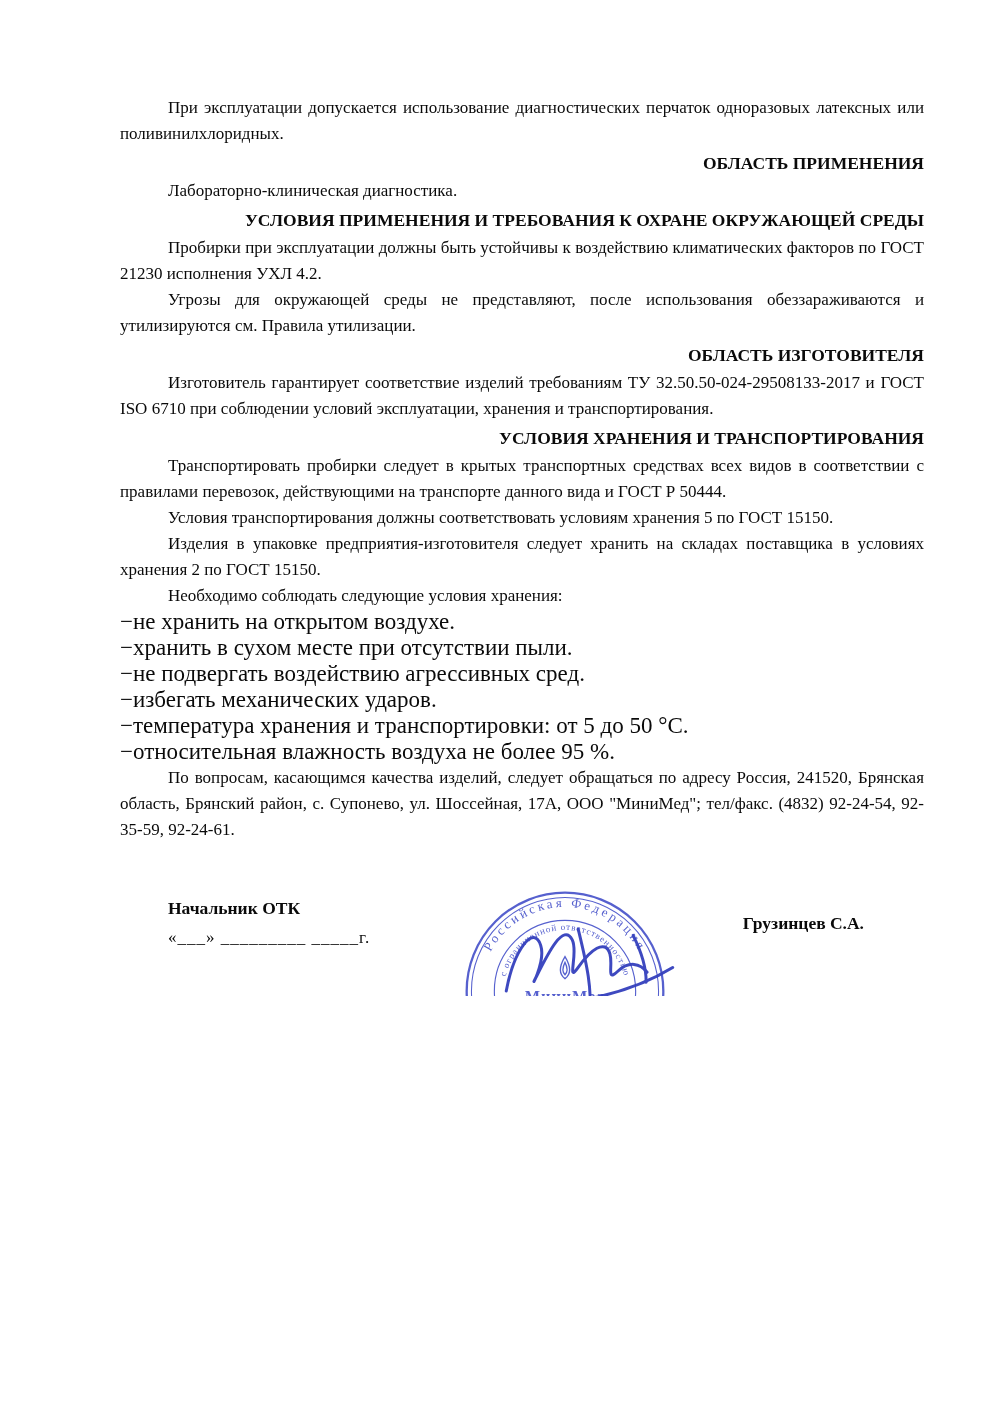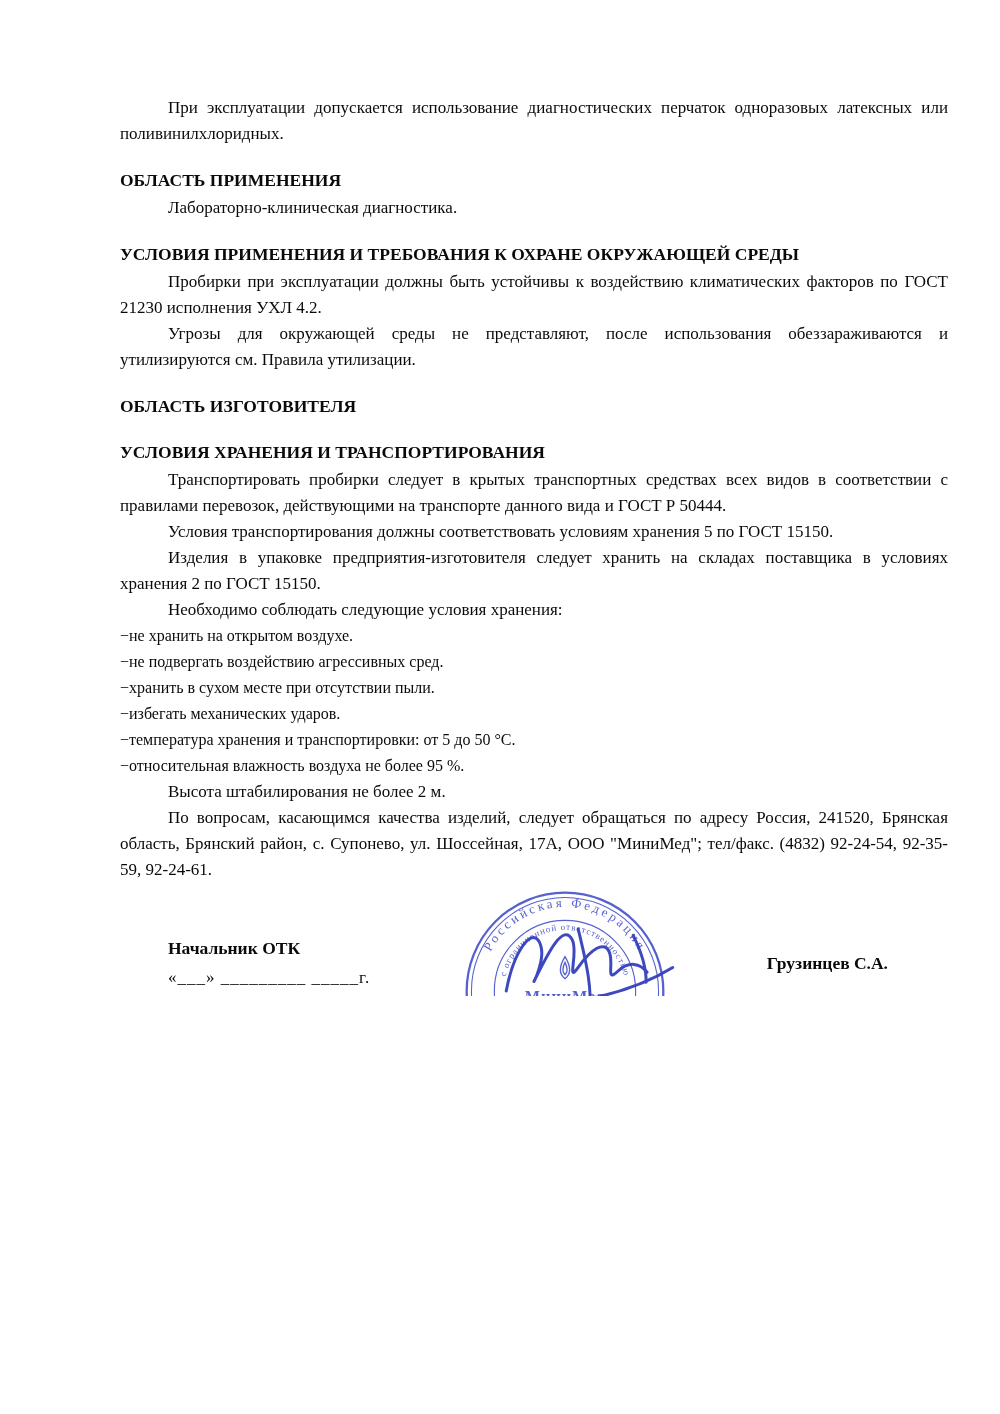--- a/index.html
+++ b/index.html
@@ -5,33 +5,33 @@
   * { margin: 0; padding: 0; box-sizing: border-box; }
   html, body { background: #ffffff; }
   body {
     width: 1000px; height: 1414px;
     font-family: "Liberation Serif", serif;
     color: #0a0a0a;
   }
   .page {
     position: relative;
     width: 1000px; height: 996px;
-    padding: 95px 52px 40px 120px;
+    padding: 95px 76px 40px 120px;
     overflow: hidden;
     background: #ffffff;
   }
   .para { font-size: 17px; line-height: 26px; }
   .justify { text-align: justify; }
   .indent { text-indent: 48px; }
   .heading {
     font-size: 17.5px; line-height: 26px;
-    font-weight: bold; text-align: left;
-    margin-top: 20px; margin-bottom: 2px;
+    font-weight: bold; text-align: right;
+    margin-top: 3px; margin-bottom: 2px;
   }
-  .cond { font-size: 16px; line-height: 26px; text-align: justify; }
+  .cond { font-size: 23px; line-height: 26px; text-align: justify; }
   .sign-row {
     display: flex; justify-content: space-between; align-items: center;
     margin-top: 52px; padding-right: 60px;
   }
   .sign-left { padding-left: 48px; }
   .sign-title { font-size: 17.5px; font-weight: bold; line-height: 26px; }
   .date-line { font-size: 17px; line-height: 26px; margin-top: 4px; letter-spacing: 1px; }
   .sign-name { font-size: 17.5px; font-weight: bold; line-height: 26px; }
   .stamp-svg {
     position: absolute; left: 460px; top: 886px;
@@ -53,35 +53,35 @@
   <p class="para indent justify">При эксплуатации допускается использование диагностических перчаток одноразовых латексных или поливинилхлоридных.</p>
 
   <h2 class="heading">ОБЛАСТЬ ПРИМЕНЕНИЯ</h2>
   <p class="para indent">Лабораторно-клиническая диагностика.</p>
 
   <h2 class="heading">УСЛОВИЯ ПРИМЕНЕНИЯ И ТРЕБОВАНИЯ К ОХРАНЕ ОКРУЖАЮЩЕЙ СРЕДЫ</h2>
   <p class="para indent justify">Пробирки при эксплуатации должны быть устойчивы к воздействию климатических факторов по ГОСТ 21230 исполнения УХЛ 4.2.</p>
   <p class="para indent justify">Угрозы для окружающей среды не представляют, после использования обеззараживаются и утилизируются см. Правила утилизации.</p>
 
   <h2 class="heading">ОБЛАСТЬ ИЗГОТОВИТЕЛЯ</h2>
+  <p class="para indent justify">Изготовитель гарантирует соответствие изделий требованиям ТУ 32.50.50-024-29508133-2017 и ГОСТ ISO 6710 при соблюдении условий эксплуатации, хранения и транспортирования.</p>
 
   <h2 class="heading">УСЛОВИЯ ХРАНЕНИЯ И ТРАНСПОРТИРОВАНИЯ</h2>
   <p class="para indent justify">Транспортировать пробирки следует в крытых транспортных средствах всех видов в соответствии с правилами перевозок, действующими на транспорте данного вида и ГОСТ Р 50444.</p>
   <p class="para indent">Условия транспортирования должны соответствовать условиям хранения 5 по ГОСТ 15150.</p>
   <p class="para indent justify">Изделия в упаковке предприятия-изготовителя следует хранить на складах поставщика в условиях хранения 2 по ГОСТ 15150.</p>
   <p class="para indent">Необходимо соблюдать следующие условия хранения:</p>
 
   <p class="cond">−не хранить на открытом воздухе.</p>
+  <p class="cond">−хранить в сухом месте при отсутствии пыли.</p>
   <p class="cond">−не подвергать воздействию агрессивных сред.</p>
-  <p class="cond">−хранить в сухом месте при отсутствии пыли.</p>
   <p class="cond">−избегать механических ударов.</p>
   <p class="cond">−температура хранения и транспортировки: от 5 до 50 °С.</p>
   <p class="cond">−относительная влажность воздуха не более 95 %.</p>
 
-  <p class="para indent">Высота штабилирования не более 2 м.</p>
   <p class="para indent justify">По вопросам, касающимся качества изделий, следует обращаться по адресу Россия, 241520, Брянская область, Брянский район, с. Супонево, ул. Шоссейная, 17А, ООО "МиниМед"; тел/факс. (4832) 92-24-54, 92-35-59, 92-24-61.</p>
 
   <div class="sign-row">
     <div class="sign-left">
       <p class="sign-title">Начальник ОТК</p>
       <p class="date-line">«___» _________  _____г.</p>
     </div>
     <div class="sign-name">Грузинцев С.А.</div>
   </div>
 

